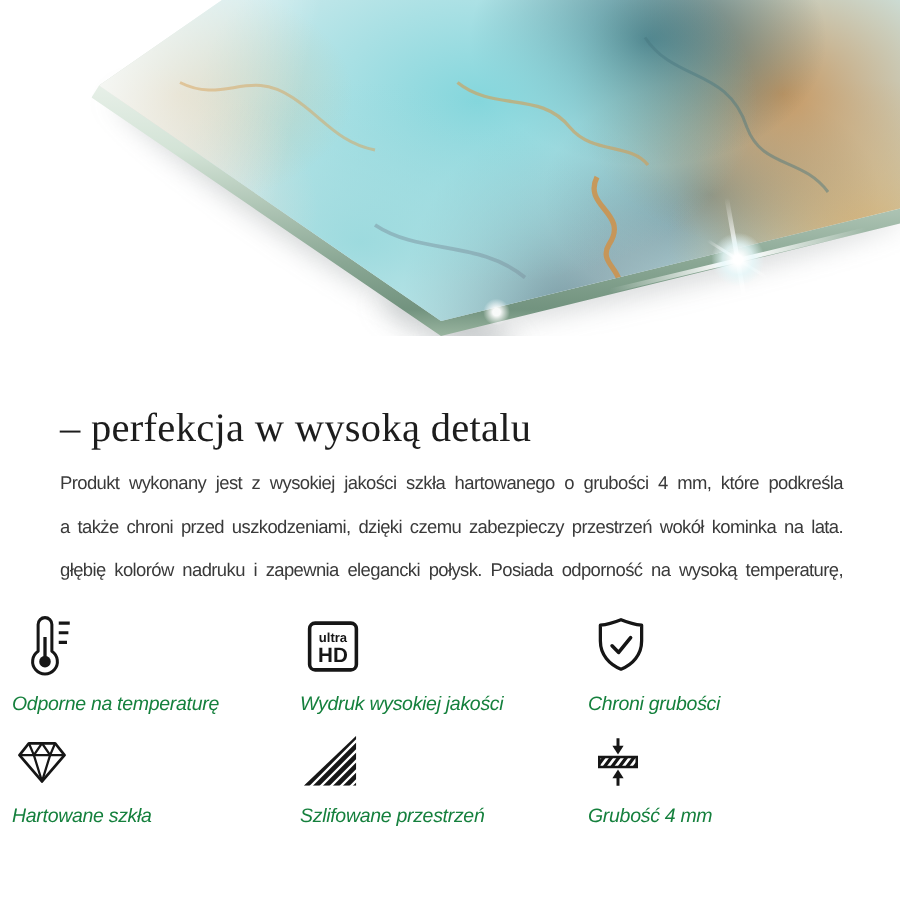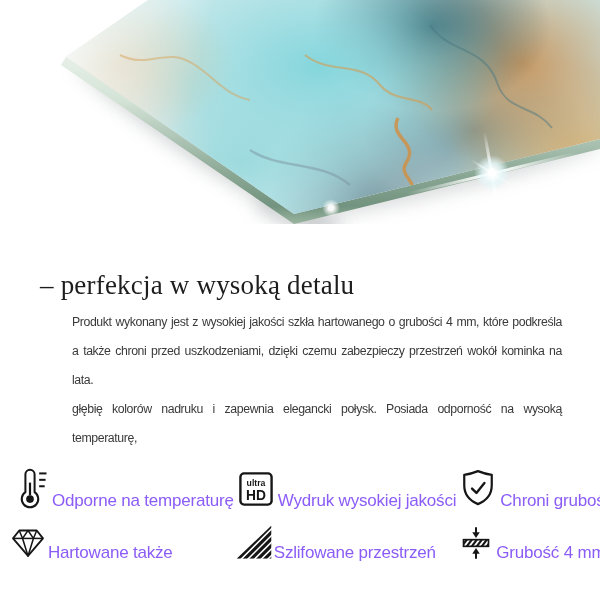--- a/index.html
+++ b/index.html
@@ -54,30 +54,30 @@
     background:radial-gradient(circle, rgba(255,255,255,.95) 20%, transparent 70%);}
 
   
   .content{padding:0 40px;}
   .title{
     font-family:"Liberation Serif", serif;font-weight:400;
     font-size:27px;line-height:33px;color:#1d1d1d;
     margin:12px 0 0 0;letter-spacing:.2px;
   }
   .desc{margin-top:6px;width:522px;font-size:12.3px;line-height:29px;color:#3a3a3a;letter-spacing:-0.4px;}
-  .desc .dline{text-align:justify;text-align-last:justify;margin-left:32px;}
+  .desc .dline{text-align:justify;text-align-last:justify;}
 
   
   .features{display:grid;grid-template-columns:1fr 1fr 1fr;row-gap:12px;margin:14px 16px 0 8px;}
-  .feature{display:flex;align-items:flex-end;}
+  .feature{display:flex;flex-direction:column;align-items:flex-start;}
   .ficon{height:44px;display:flex;align-items:center;justify-content:center;}
   .ficon svg{width:44px;height:44px;}
   .row2 .ficon{height:40px;}
   .row2 .ficon svg{width:40px;height:40px;}
-  .flabel{margin-top:8px;font-size:17px;color:#8b5cf6;letter-spacing:-0.2px;white-space:nowrap;}
+  .flabel{margin-top:8px;font-size:13px;color:#15803d;letter-spacing:-0.2px;white-space:nowrap;font-style:italic;}
   .icon-stroke{stroke:#161616;fill:none;}
   .icon-fill{fill:#161616;stroke:none;}
   .badge-text{fill:#161616;font-family:"Liberation Sans", sans-serif;font-weight:700;}
 </style>
 </head>
 <body>
 
 <div class="hero">
   <div class="shadow shadow-left"></div>
   <div class="shadow shadow-right"></div>
@@ -156,21 +156,21 @@
 
   <div class="feature row2">
     <span class="ficon">
       <svg viewBox="0 0 48 48">
         <path class="icon-stroke" stroke-width="2.2" stroke-linejoin="round" d="M13.5 9 H34.5 L42 18.5 L24 39.5 L6 18.5 Z"></path>
         <line class="icon-stroke" stroke-width="1.8" x1="6" y1="18.5" x2="42" y2="18.5"></line>
         <path class="icon-stroke" stroke-width="1.8" stroke-linejoin="round" d="M13.5 9 L17.5 18.5 L24 9 L30.5 18.5 L34.5 9"></path>
         <path class="icon-stroke" stroke-width="1.8" stroke-linejoin="round" d="M17.5 18.5 L24 39.5 L30.5 18.5"></path>
       </svg>
     </span>
-    <span class="flabel">Hartowane także</span>
+    <span class="flabel">Hartowane szkła</span>
   </div>
 
   <div class="feature row2">
     <span class="ficon">
       <svg viewBox="0 0 48 48">
         <defs>
             <clipPath id="triClip">
               <path d="M3 43 H45 V3 Z"></path>
             </clipPath>
           </defs>

